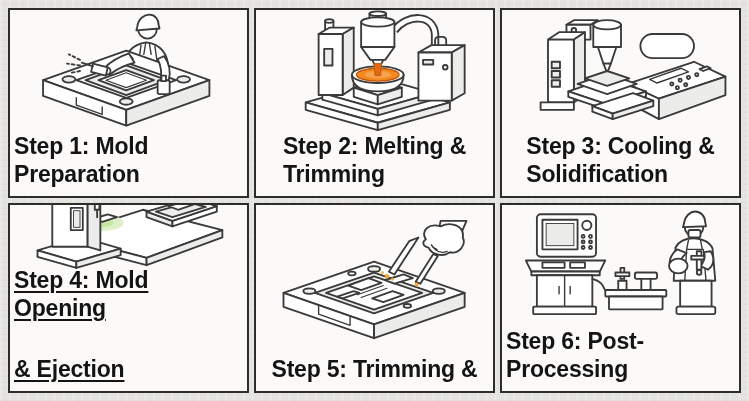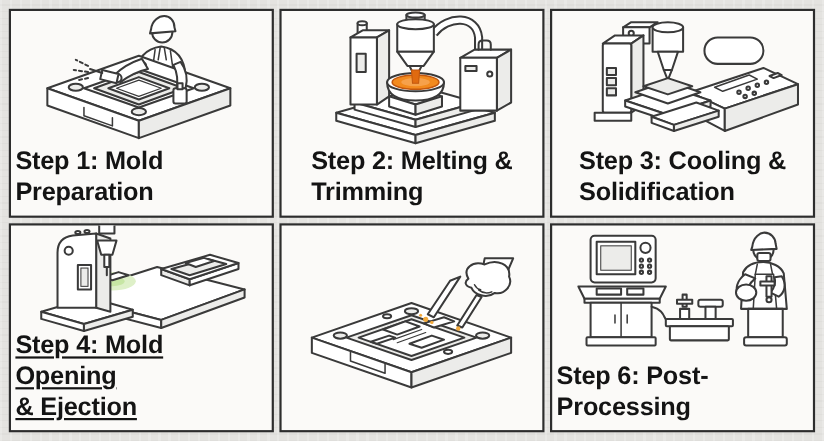--- a/index.html
+++ b/index.html
@@ -32,20 +32,21 @@
   .illus svg{display:block;}
   .caption{
     font-weight:700;
     font-size:23px;line-height:1.22;
     color:#141414;padding:0 4px 8px;letter-spacing:-0.2px;
   }
   .caption.underlined .line{
     text-decoration:underline;
     text-decoration-thickness:2px;
     text-underline-offset:3px;
+    margin-top:33px;
   }
   
   .ln{stroke:#3a3a3a;stroke-width:2;fill:#ffffff;stroke-linejoin:round;stroke-linecap:round;}
   .sh{fill:#ececea;}
   .nf{fill:none;stroke:#3a3a3a;stroke-linejoin:round;stroke-linecap:round;}
 </style>
 </head>
 <body>
 
 <div class="grid">
@@ -285,20 +286,21 @@
           <polygon class="ln" points="152,24 162,20 136,60 130,57"></polygon>
           <polygon class="ln" points="178,38 183,40 164,70 159,68"></polygon>
           <circle cx="128" cy="62" r="2.5" fill="#f2a93c" stroke="none"></circle>
           <circle cx="134" cy="65" r="1.7" fill="#f2a93c" stroke="none"></circle>
           <circle cx="123" cy="58" r="1.5" fill="#f2a93c" stroke="none"></circle>
           <circle cx="160" cy="71" r="2.2" fill="#f2a93c" stroke="none"></circle>
         </g>
       </svg>
     </div>
     <div class="caption">
+      <div class="line">Step 5: Trimming &amp;</div>
     </div>
   </div>
 
   <div class="panel">
     <div class="illus">
       <svg width="218" height="122" viewBox="0 0 230 132">
 
         <g>
           <rect class="ln" x="24" y="10" width="64" height="46" rx="4"></rect>
           <rect class="ln" x="30" y="16" width="38" height="32"></rect>

